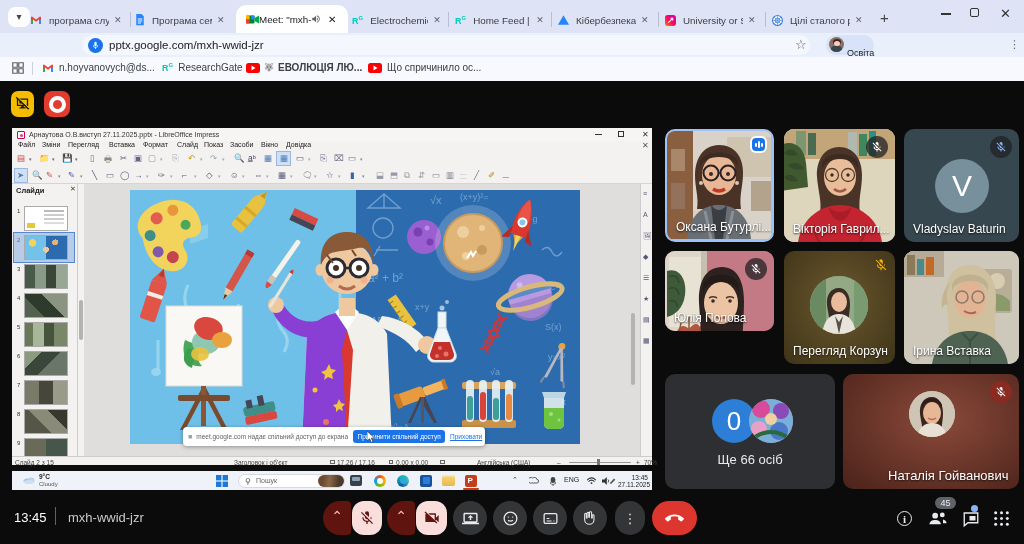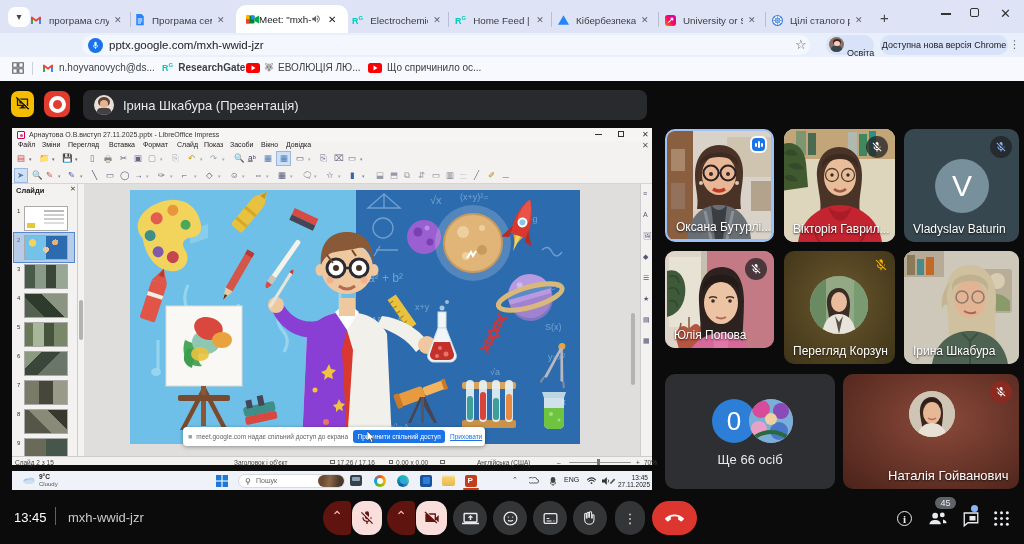--- a/index.html
+++ b/index.html
@@ -152,76 +152,67 @@
   <div class="abs" style="left:109px;top:39px;font-size:11.5px;color:#202124;">pptx.google.com/mxh-wwid-jzr</div>
   <div class="abs" style="left:795px;top:37px;color:#5f6368;font-size:13px;">☆</div>
   <div class="abs" style="left:826px;top:35px;width:48px;height:20px;background:#d8e2f8;border-radius:10px;">
     <div class="abs" style="left:3px;top:2px;width:15px;height:15px;border-radius:50%;background:#8d6e63;overflow:hidden;">
         <div class="abs" style="left:3.5px;top:2px;width:8px;height:6px;border-radius:50%;background:#3e2723;"></div>
         <div class="abs" style="left:4.5px;top:4px;width:6px;height:5px;border-radius:50%;background:#ffccbc;"></div>
         <div class="abs" style="left:2px;top:9px;width:11px;height:7px;border-radius:4px;background:#37474f;"></div>
       </div>
     <div class="abs" style="left:21px;top:13px;font-size:9px;color:#202124;">Освіта</div>
   </div>
-  <div class="abs" style="left:880px;top:35px;width:128px;height:20px;background:#d8e2f8;border-radius:10px;font-size:9px;color:#202124;text-align:center;line-height:20px;">Доступна нова версія Chrome</div>
   <div class="abs" style="left:1009px;top:38px;color:#5f6368;font-size:11px;letter-spacing:0;">⋮</div>
   <div id="bookmarks">
     <div class="bm" style="left:12px;">
         <svg width="12" height="12" viewBox="0 0 16 16" fill="#5f6368">
           <path d="M1 1h6v6H1zm8 0h6v6H9zM1 9h6v6H1zm8 0h6v6H9z" fill="none" stroke="#5f6368" stroke-width="1.6"></path>
         </svg>
       </div>
     <div class="abs" style="left:32px;top:5px;width:1px;height:13px;background:#cdd1d9;"></div>
     <div class="bm" style="left:42px;">
         <svg width="12" height="10" viewBox="0 0 24 20">
           <path fill="#ea4335" d="M2 18 V5 q0-2 2-2 l8 6 8-6 q2 0 2 2 v13 h-4 V9 l-6 4.5L6 9 v9z"></path>
           <path fill="#4285f4" d="M18 18 h3 q1 0 1-1 V8 l-4 3z"></path>
           <path fill="#34a853" d="M6 18 H3 q-1 0-1-1 V8 l4 3z"></path>
         </svg>
         <span style="margin-left:5px;">n.hoyvanovych@ds...</span>
       </div>
     <div class="bm" style="left:162px;">
         <span style="font-size:9px;color:#00ccbb;font-weight:bold;">R<sup style="font-size:6px;">G</sup></span>
-        <span style="margin-left:5px;font-weight:bold;">ResearchGate</span>
+        <span style="margin-left:5px;">ResearchGate</span>
       </div>
     <div class="bm" style="left:246px;">
         <svg width="14" height="10" viewBox="0 0 28 20">
           <rect width="28" height="20" rx="5" fill="#f00"></rect>
           <path d="M11 5 l8 5 -8 5z" fill="#fff"></path>
         </svg>
         <span style="margin-left:4px;font-size:8px;">🐺</span>
-        <span style="margin-left:4px;">ЕВОЛЮЦІЯ ЛЮ...</span>
+        <span style="margin-left:4px;font-weight:bold;">ЕВОЛЮЦІЯ ЛЮ...</span>
       </div>
     <div class="bm" style="left:368px;">
         <svg width="14" height="10" viewBox="0 0 28 20">
           <rect width="28" height="20" rx="5" fill="#f00"></rect>
           <path d="M11 5 l8 5 -8 5z" fill="#fff"></path>
         </svg>
         <span style="margin-left:5px;">Що спричинило ос...</span>
       </div>
   </div>
   <div id="meet">
     <div class="abs" style="left:11px;top:10px;width:23px;height:26px;background:#f5bd00;border-radius:7px;">
       <svg width="15" height="15" viewBox="0 0 24 24" style="margin:5px 4px;">
           <path fill="#1a1a1a" d="M3 4h18v12h-7v2h3v2H7v-2h3v-2H3zm2 2v8h14V6z"></path>
           <rect x="7" y="8" width="4" height="4" fill="#1a1a1a"></rect>
           <path d="M2 2 L22 21" stroke="#1a1a1a" stroke-width="2.4"></path>
           <path d="M3.5 1 L23.5 20" stroke="#f5bd00" stroke-width="1.6"></path>
         </svg>
     </div>
     <div class="abs" style="left:44px;top:10px;width:26px;height:26px;background:#e33b2e;border-radius:8px;">
       <div class="abs" style="left:4.5px;top:4.5px;width:17px;height:17px;border-radius:50%;border:4px solid #fff;"></div>
-    </div>
-    <div id="presentpill">
-      <div class="abs" style="left:11px;top:5px;width:20px;height:20px;border-radius:50%;background:#e8e0d8;overflow:hidden;">
-        <div class="abs" style="left:4px;top:2px;width:12px;height:10px;border-radius:50%;background:#5a4436;"></div>
-        <div class="abs" style="left:6px;top:5px;width:8px;height:8px;border-radius:50%;background:#e8b48f;"></div>
-        <div class="abs" style="left:3px;top:13px;width:14px;height:8px;border-radius:4px;background:#454043;"></div>
-      </div>
-      <span style="margin-left:40px;">Ірина Шкабура (Презентація)</span>
     </div>
     <div id="screen">
       <div id="impress">
         <div id="titlebar">
           <div class="abs" style="left:5px;top:3px;width:8px;height:8px;background:#fff;border:1px solid #c06;border-radius:1px;">
               <div style="margin:1.5px;width:3px;height:3px;background:#d45;border-radius:50%;"></div>
             </div>
           <div class="abs" style="left:17px;top:3px;">Арнаутова О.В.виступ 27.11.2025.pptx - LibreOffice Impress</div>
           <div class="abs" style="left:583px;top:6px;width:7px;height:1px;background:#333;"></div>
           <div class="abs" style="left:606px;top:3px;width:6px;height:6px;border:1px solid #333;"></div>
@@ -759,21 +750,21 @@
       <div class="tile" style="left:904px;top:48px;width:115px;height:113px;background:#37474f;">
         <div class="abs" style="left:31px;top:30px;width:54px;height:54px;border-radius:50%;background:#78909c;color:#fff;font-size:30px;text-align:center;line-height:54px;">V</div>
         <div class="micoff">
             <svg width="12" height="12" viewBox="0 0 24 24" fill="#8ab4f8">
               <path d="M15 10.6V5a3 3 0 0 0-6 0v.18l6 5.42zM19 11h-1.7c0 .58-.1 1.13-.27 1.64l1.27 1.27A6.97 6.97 0 0 0 19 11zM4.27 3 3 4.27l6 6V11a3 3 0 0 0 3 3c.23 0 .44-.03.65-.08l1.66 1.66c-.71.33-1.5.52-2.31.52a5.4 5.4 0 0 1-5.3-5.1H5a7 7 0 0 0 6 6.92V21h2v-3.08c.91-.13 1.77-.45 2.54-.9L19.73 21 21 19.73 4.27 3z"></path>
             </svg>
           </div>
         <div class="tname">Vladyslav Baturin</div>
       </div>
 
-      <div class="tile" style="left:665px;top:170px;width:109px;height:97px;background:#b06a72;">
+      <div class="tile" style="left:665px;top:170px;width:109px;height:80px;background:#b06a72;">
         <svg width="109" height="113" viewBox="0 0 109 113">
           <rect width="109" height="113" fill="#c47a84"></rect>
           <rect x="0" y="0" width="40" height="113" fill="#ddd5c8"></rect>
           <rect x="4" y="6" width="32" height="70" fill="#e8e2d5"></rect>
           <path d="M2 20 C14 16 22 28 20 44 C18 58 10 64 2 66 Z" fill="#3f5a3a"></path>
           <path d="M4 26 q8-4 10 6 M4 38 q8-4 10 6 M4 50 q8-2 8 6" stroke="#2f4a2c" stroke-width="1.5" fill="none"></path>
           <rect x="36" y="0" width="6" height="113" fill="#c8beb0"></rect>
           <path d="M10 84 q6-14 14-6 q8-10 12 0 q6-6 8 4 l-4 16 h-26 z" fill="#b5543f"></path>
           <path d="M14 82 l2-10 M24 78 l0-12 M34 82 l3-10" stroke="#8a5a3a" stroke-width="1.5"></path>
           <path d="M57 16 C40 16 33 32 34 52 C35 72 38 92 36 113 L78 113 C76 92 79 70 79 50 C79 30 72 16 57 16Z" fill="#2e2220"></path>
@@ -823,21 +814,21 @@
           <path d="M66 14 C48 14 40 30 42 48 C44 64 46 78 44 92 L92 92 C90 76 92 62 92 46 C92 28 82 14 66 14Z" fill="#cfc0a0"></path>
           <path d="M48 30 q-8 10 -4 24 q-4 -2 -6 4 q-2 -18 10 -28" fill="#c4b494"></path>
           <ellipse cx="66" cy="48" rx="16" ry="19" fill="#e2b494"></ellipse>
           <path d="M48 42 C48 26 84 26 84 42 L84 34 C80 20 52 20 48 34Z" fill="#bfb090"></path>
           <circle cx="58" cy="46" r="6" fill="none" stroke="#8a7a6a" stroke-width="1.5"></circle>
           <circle cx="74" cy="46" r="6" fill="none" stroke="#8a7a6a" stroke-width="1.5"></circle>
           <path d="M60 60 q6 4 12 1" stroke="#a06a52" stroke-width="2" fill="none"></path>
           <path d="M28 113 C32 90 48 80 66 80 C84 80 100 90 104 113 Z" fill="#4f6352"></path>
           <path d="M58 82 l8 8 8-8 M66 90 v23" stroke="#3d5142" stroke-width="2" fill="none"></path>
         </svg>
-        <div class="tname">Ірина Шкабура</div>
+        <div class="tname">Ірина Вставка</div>
       </div>
 
       <div class="tile" style="left:665px;top:293px;width:170px;height:115px;background:#2d2f32;">
         <div class="abs" style="left:47px;top:25px;width:44px;height:44px;border-radius:50%;background:#2c7ed6;color:#fff;font-size:26px;text-align:center;line-height:44px;">0</div>
         <div class="abs" style="left:84px;top:25px;width:44px;height:44px;border-radius:50%;overflow:hidden;background:#b868a8;">
           <svg width="44" height="44" viewBox="0 0 44 44">
               <rect width="44" height="44" fill="#7ab0d8"></rect>
               <circle cx="12" cy="10" r="9" fill="#d84a9a"></circle>
               <circle cx="32" cy="12" r="8" fill="#8a4ab8"></circle>
               <circle cx="10" cy="30" r="8" fill="#e8a0c8"></circle>

